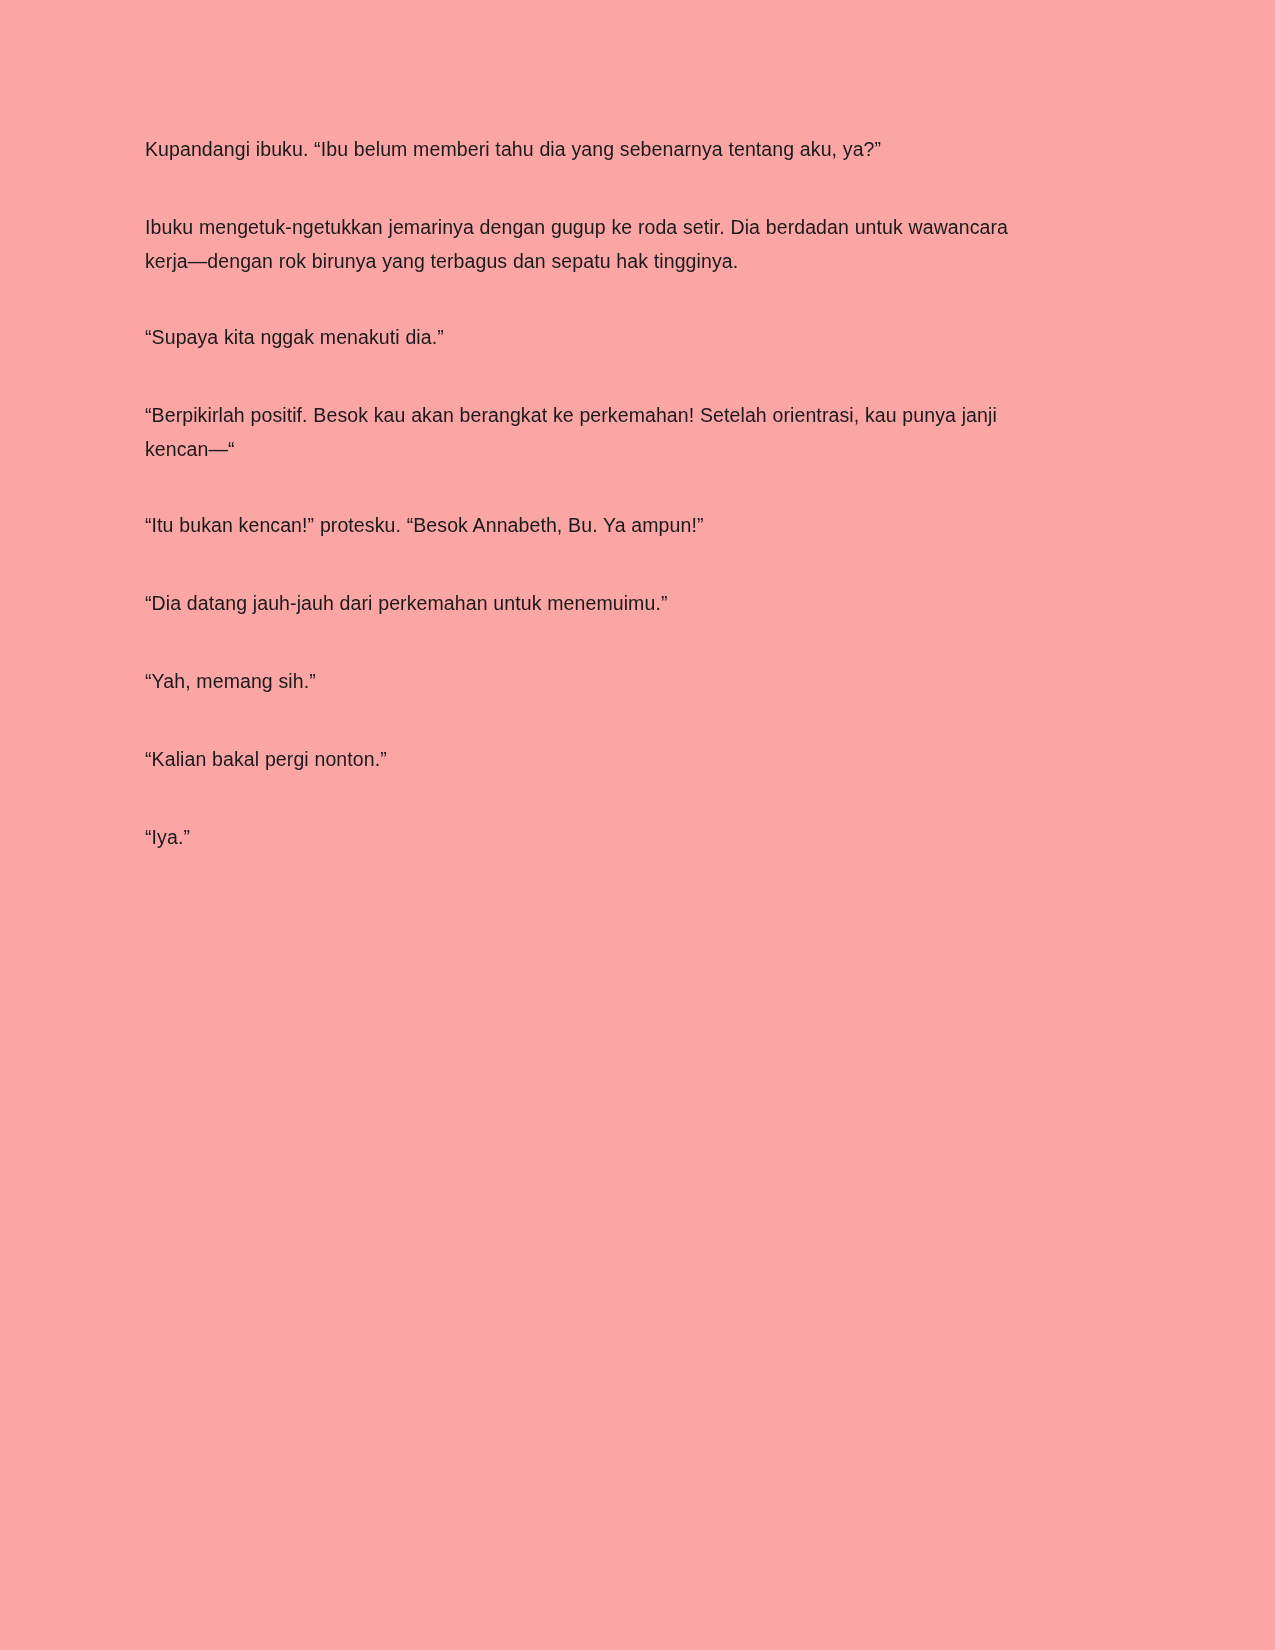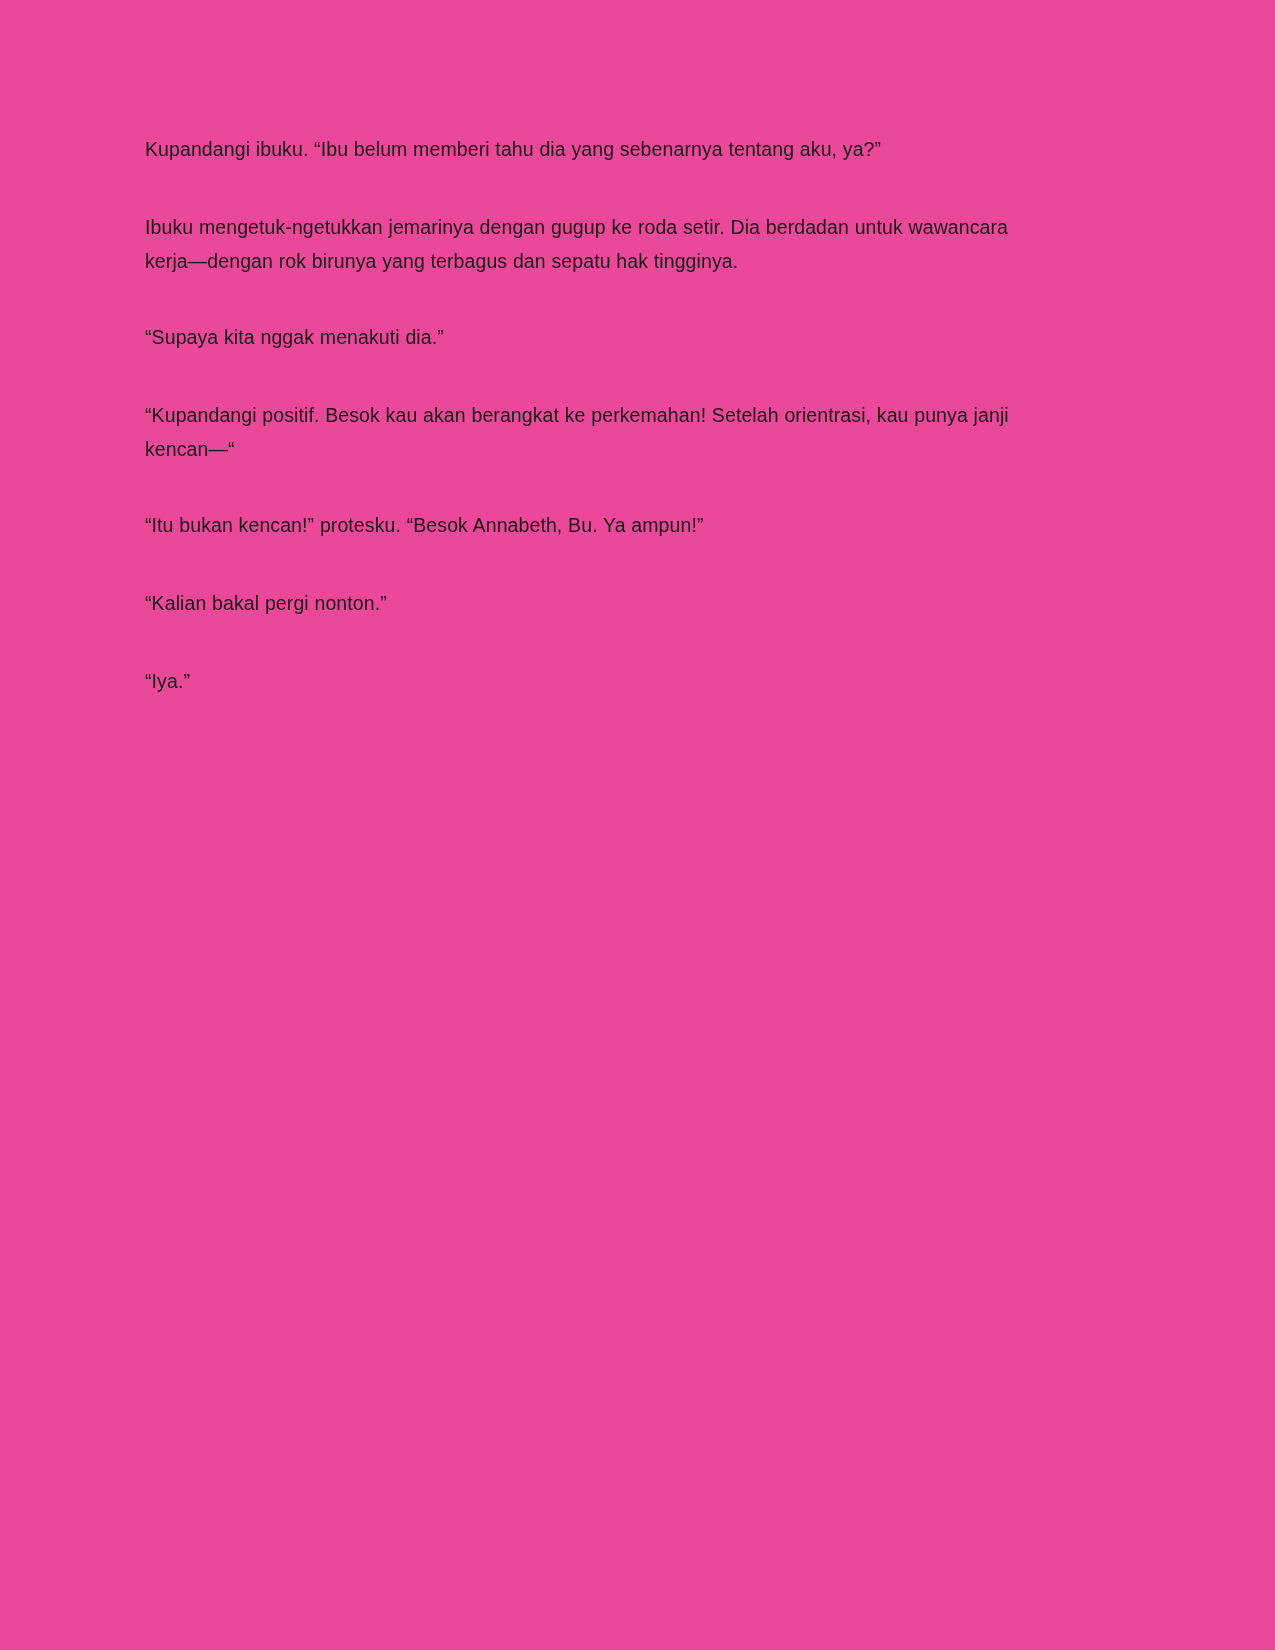--- a/index.html
+++ b/index.html
@@ -8,21 +8,21 @@
     background: #ffffff;
   }
   body {
     font-family: "Liberation Sans", sans-serif;
     color: #000000;
   }
   .page {
     position: relative;
     width: 1275px;
     height: 1650px;
-    background: #ec4899;
+    background: #fca5a5;
     margin: 0 auto;
     overflow: hidden;
     box-sizing: border-box;
   }
   .content {
     position: absolute;
     left: 145px;
     top: 132px;
     width: 880px;
   }
@@ -46,18 +46,20 @@
   }
 </style>
 </head>
 <body>
 
 <div class="page">
   <div class="content">
     <p class="para">Kupandangi ibuku. “Ibu belum memberi tahu dia yang sebenarnya tentang aku, ya?”</p>
     <p class="para two-line">Ibuku mengetuk-ngetukkan jemarinya dengan gugup ke roda setir. Dia berdadan untuk wawancara kerja—dengan rok birunya yang terbagus dan sepatu hak tingginya.</p>
     <p class="para">“Supaya kita nggak menakuti dia.”</p>
-    <p class="para two-line">“Kupandangi positif. Besok kau akan berangkat ke perkemahan! Setelah orientrasi, kau punya janji kencan—“</p>
+    <p class="para two-line">“Berpikirlah positif. Besok kau akan berangkat ke perkemahan! Setelah orientrasi, kau punya janji kencan—“</p>
     <p class="para">“Itu bukan kencan!” protesku. “Besok Annabeth, Bu. Ya ampun!”</p>
+    <p class="para">“Dia datang jauh-jauh dari perkemahan untuk menemuimu.”</p>
+    <p class="para">“Yah, memang sih.”</p>
     <p class="para">“Kalian bakal pergi nonton.”</p>
     <p class="para">“Iya.”</p>
   </div>
 </div>
 
 </body></html>

